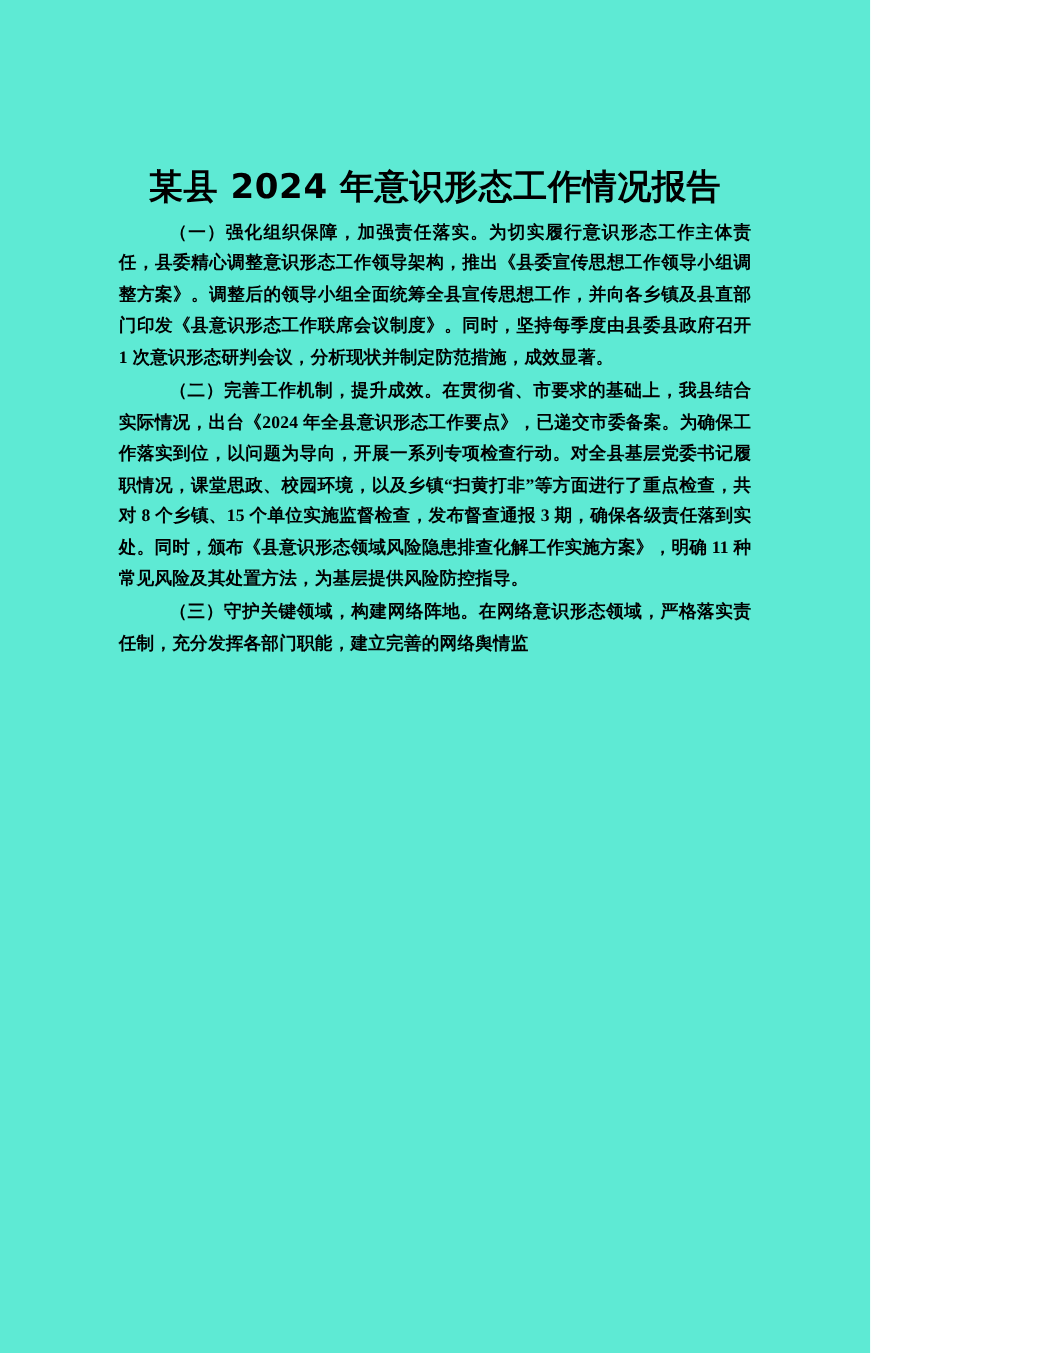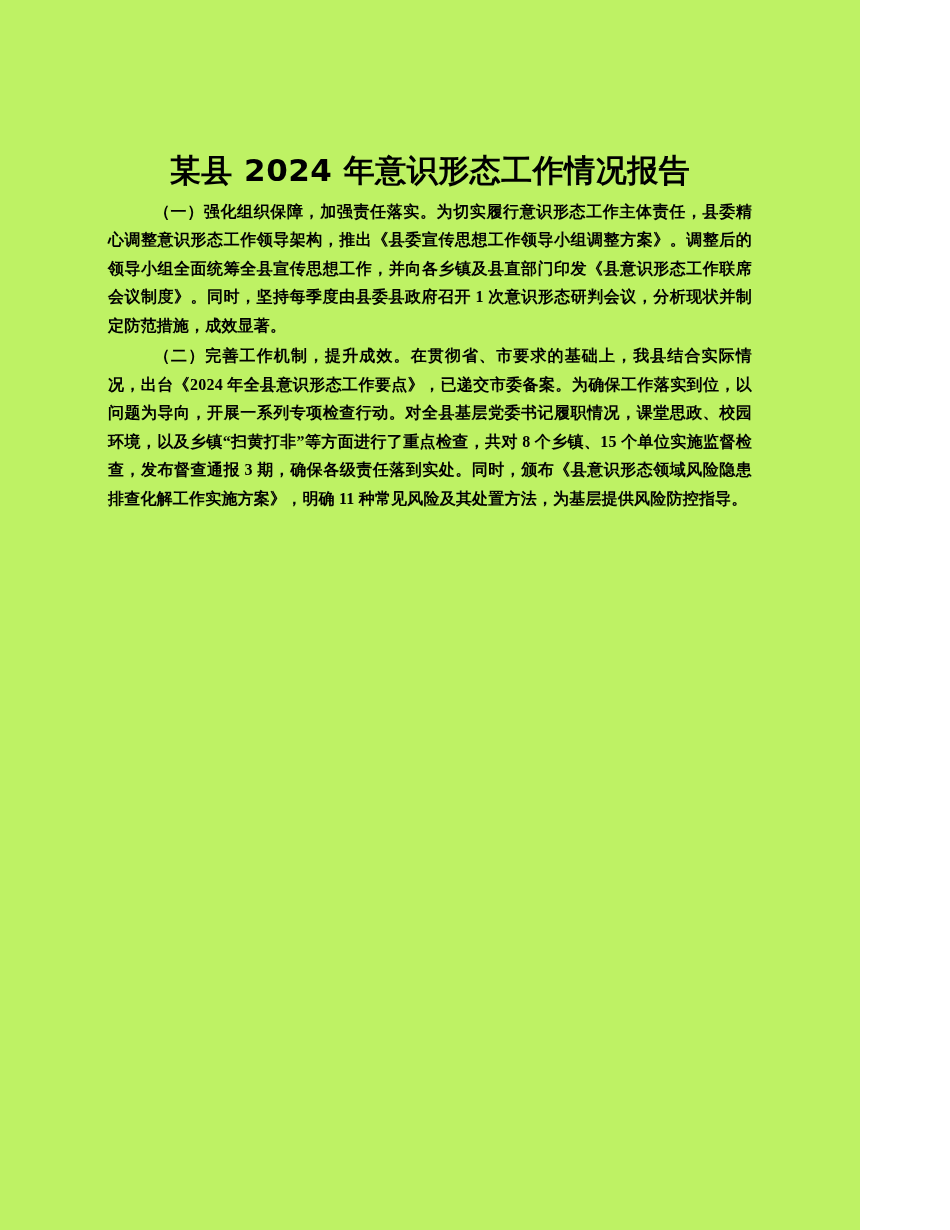--- a/index.html
+++ b/index.html
@@ -9,23 +9,23 @@
   }
   body {
     width: 950px;
     height: 1230px;
     font-family: "Liberation Serif", "DejaVu Serif", serif;
     color: #000000;
     overflow: hidden;
   }
   .page {
     position: relative;
-    width: 860px;
+    width: 791px;
     height: 1230px;
-    background: #bef264;
+    background: #5eead4;
     box-sizing: border-box;
     padding: 150px 108px 0 108px;
   }
   .doc-title {
     font-family: "DejaVu Sans", "Liberation Sans", sans-serif;
     font-weight: bold;
     font-size: 31px;
     line-height: 1.35;
     text-align: center;
     letter-spacing: 0.5px;
@@ -61,14 +61,15 @@
 
 <div class="page">
 
   <h1 class="doc-title">某县 2024 年意识形态工作情况报告</h1>
 
 
   <p class="body-text">（一）强化组织保障，加强责任落实。为切实履行意识形态工作主体责任，县委精心调整意识形态工作领导架构，推出《县委宣传思想工作领导小组调整方案》。调整后的领导小组全面统筹全县宣传思想工作，并向各乡镇及县直部门印发《县意识形态工作联席会议制度》。同时，坚持每季度由县委县政府召开 1 次意识形态研判会议，分析现状并制定防范措施，成效显著。</p>
 
   <p class="body-text">（二）完善工作机制，提升成效。在贯彻省、市要求的基础上，我县结合实际情况，出台《2024 年全县意识形态工作要点》，已递交市委备案。为确保工作落实到位，以问题为导向，开展一系列专项检查行动。对全县基层党委书记履职情况，课堂思政、校园环境，以及乡镇“扫黄打非”等方面进行了重点检查，共对 8 个乡镇、15 个单位实施监督检查，发布督查通报 3 期，确保各级责任落到实处。同时，颁布《县意识形态领域风险隐患排查化解工作实施方案》，明确 11 种常见风险及其处置方法，为基层提供风险防控指导。</p>
 
+  <p class="body-text">（三）守护关键领域，构建网络阵地。在网络意识形态领域，严格落实责任制，充分发挥各部门职能，建立完善的网络舆情监</p>
 
 </div>
 
 </body></html>

